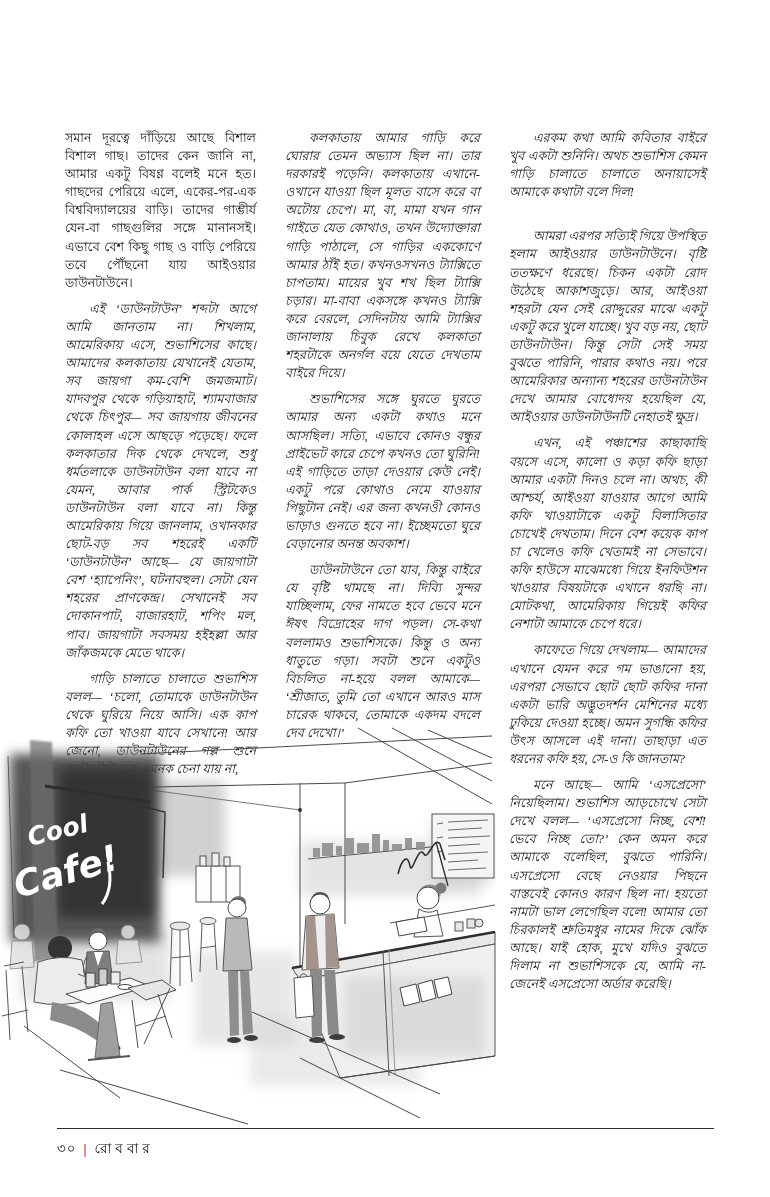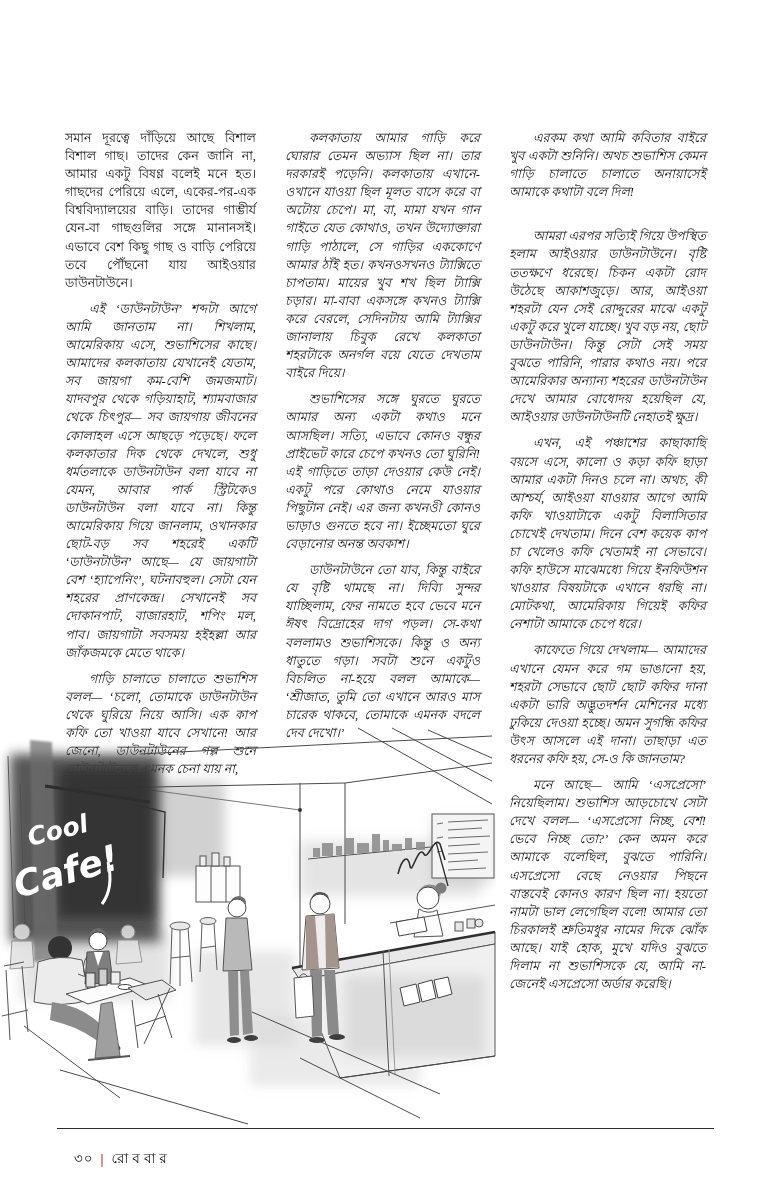--- a/index.html
+++ b/index.html
@@ -9,48 +9,48 @@
        text-justify:inter-word;}
   #col1{left:57px;width:207px;}
   #col2{left:277px;width:211px;}
   #col3{left:501px;width:213px;}
   .col p{margin:8px;}
   .col p.indent{text-indent:1.9em;font-style:italic;}
   .col p.section-gap{margin-top:26px;}
   #illustration{position:absolute;left:0;top:726px;width:496px;height:402px;}
   #footer-rule{position:absolute;left:57px;top:1128px;width:657px;height:0;
                border-top:1.4px solid #2b2b2b;}
-  #page-footer{position:absolute;left:74px;top:1138px;font-size:13.5px;color:#111;
-               letter-spacing:1px;display:flex;align-items:center;gap:7px;margin-top:10px;}
+  #page-footer{position:absolute;left:57px;top:1138px;font-size:13.5px;color:#111;
+               letter-spacing:1px;display:flex;align-items:center;gap:7px;}
   #page-footer .sep{font-weight:bold;transform:scaleY(1.1);}
   #page-footer .mag{letter-spacing:4px;font-family:Liberation Mono, monospace;}
   svg text.sign{font-family:"DejaVu Sans",sans-serif;font-style:italic;font-weight:bold;}
 </style>
 </head>
 <body>
 
 <div id="page">
 
   <div class="col" id="col1">
     <p>সমান দূরত্বে দাঁড়িয়ে আছে বিশাল বিশাল গাছ। তাদের কেন জানি না, আমার একটু বিষণ্ণ বলেই মনে হত। গাছদের পেরিয়ে এলে, একের-পর-এক বিশ্ববিদ্যালয়ের বাড়ি। তাদের গাম্ভীর্য যেন-বা গাছগুলির সঙ্গে মানানসই। এভাবে বেশ কিছু গাছ ও বাড়ি পেরিয়ে তবে পৌঁছনো যায় আইওয়ার ডাউনটাউনে।</p>
     <p class="indent">এই ‘ডাউনটাউন’ শব্দটা আগে আমি জানতাম না। শিখলাম, আমেরিকায় এসে, শুভাশিসের কাছে। আমাদের কলকাতায় যেখানেই যেতাম, সব জায়গা কম-বেশি জমজমাট। যাদবপুর থেকে গড়িয়াহাট, শ্যামবাজার থেকে চিৎপুর— সব জায়গায় জীবনের কোলাহল এসে আছড়ে পড়েছে। ফলে কলকাতার দিক থেকে দেখলে, শুধু ধর্মতলাকে ডাউনটাউন বলা যাবে না যেমন, আবার পার্ক স্ট্রিটকেও ডাউনটাউন বলা যাবে না। কিন্তু আমেরিকায় গিয়ে জানলাম, ওখানকার ছোট-বড় সব শহরেই একটি ‘ডাউনটাউন’ আছে— যে জায়গাটা বেশ ‘হ্যাপেনিং’, ঘটনাবহুল। সেটা যেন শহরের প্রাণকেন্দ্র। সেখানেই সব দোকানপাট, বাজারহাট, শপিং মল, পাব। জায়গাটা সবসময় হইহল্লা আর জাঁকজমকে মেতে থাকে।</p>
     <p class="indent">গাড়ি চালাতে চালাতে শুভাশিস বলল— ‘চলো, তোমাকে ডাউনটাউন থেকে ঘুরিয়ে নিয়ে আসি। এক কাপ কফি তো খাওয়া যাবে সেখানে! আর জেনো, ডাউনটাউনের গল্প শুনে ডাউনটাউনকে এমনক চেনা যায় না,</p>
   </div>
 
   <div class="col" id="col2">
     <p class="indent">কলকাতায় আমার গাড়ি করে ঘোরার তেমন অভ্যাস ছিল না। তার দরকারই পড়েনি। কলকাতায় এখানে-ওখানে যাওয়া ছিল মূলত বাসে করে বা অটোয় চেপে। মা, বা, মামা যখন গান গাইতে যেত কোথাও, তখন উদ্যোক্তারা গাড়ি পাঠালে, সে গাড়ির এককোণে আমার ঠাঁই হত। কখনওসখনও ট্যাক্সিতে চাপতাম। মায়ের খুব শখ ছিল ট্যাক্সি চড়ার। মা-বাবা একসঙ্গে কখনও ট্যাক্সি করে বেরলে, সেদিনটায় আমি ট্যাক্সির জানালায় চিবুক রেখে কলকাতা শহরটাকে অনর্গল বয়ে যেতে দেখতাম বাইরে দিয়ে।</p>
     <p class="indent">শুভাশিসের সঙ্গে ঘুরতে ঘুরতে আমার অন্য একটা কথাও মনে আসছিল। সত্যি, এভাবে কোনও বন্ধুর প্রাইভেট কারে চেপে কখনও তো ঘুরিনি! এই গাড়িতে তাড়া দেওয়ার কেউ নেই। একটু পরে কোথাও নেমে যাওয়ার পিছুটান নেই। এর জন্য কখনওী কোনও ভাড়াও গুনতে হবে না। ইচ্ছেমতো ঘুরে বেড়ানোর অনন্ত অবকাশ।</p>
-    <p class="indent">ডাউনটাউনে তো যাব, কিন্তু বাইরে যে বৃষ্টি থামছে না। দিব্যি সুন্দর যাচ্ছিলাম, ফের নামতে হবে ভেবে মনে ঈষৎ বিদ্রোহের দাগ পড়ল। সে-কথা বললামও শুভাশিসকে। কিন্তু ও অন্য ধাতুতে গড়া। সবটা শুনে একটুও বিচলিত না-হয়ে বলল আমাকে— ‘শ্রীজাত, তুমি তো এখানে আরও মাস চারেক থাকবে, তোমাকে এমনক বদলে দেব দেখো।’</p>
+    <p class="indent">ডাউনটাউনে তো যাব, কিন্তু বাইরে যে বৃষ্টি থামছে না। দিব্যি সুন্দর যাচ্ছিলাম, ফের নামতে হবে ভেবে মনে ঈষৎ বিদ্রোহের দাগ পড়ল। সে-কথা বললামও শুভাশিসকে। কিন্তু ও অন্য ধাতুতে গড়া। সবটা শুনে একটুও বিচলিত না-হয়ে বলল আমাকে— ‘শ্রীজাত, তুমি তো এখানে আরও মাস চারেক থাকবে, তোমাকে একদম বদলে দেব দেখো।’</p>
   </div>
 
   <div class="col" id="col3">
     <p class="indent">এরকম কথা আমি কবিতার বাইরে খুব একটা শুনিনি। অথচ শুভাশিস কেমন গাড়ি চালাতে চালাতে অনায়াসেই আমাকে কথাটা বলে দিল!</p>
     <p class="indent section-gap">আমরা এরপর সত্যিই গিয়ে উপস্থিত হলাম আইওয়ার ডাউনটাউনে। বৃষ্টি ততক্ষণে ধরেছে। চিকন একটা রোদ উঠেছে আকাশজুড়ে। আর, আইওয়া শহরটা যেন সেই রোদ্দুরের মাঝে একটু একটু করে খুলে যাচ্ছে। খুব বড় নয়, ছোট ডাউনটাউন। কিন্তু সেটা সেই সময় বুঝতে পারিনি, পারার কথাও নয়। পরে আমেরিকার অন্যান্য শহরের ডাউনটাউন দেখে আমার বোধোদয় হয়েছিল যে, আইওয়ার ডাউনটাউনটি নেহাতই ক্ষুদ্র।</p>
     <p class="indent">এখন, এই পঞ্চাশের কাছাকাছি বয়সে এসে, কালো ও কড়া কফি ছাড়া আমার একটা দিনও চলে না। অথচ, কী আশ্চর্য, আইওয়া যাওয়ার আগে আমি কফি খাওয়াটাকে একটু বিলাসিতার চোখেই দেখতাম। দিনে বেশ কয়েক কাপ চা খেলেও কফি খেতামই না সেভাবে। কফি হাউসে মাঝেমধ্যে গিয়ে ইনফিউশন খাওয়ার বিষয়টাকে এখানে ধরছি না। মোটকথা, আমেরিকায় গিয়েই কফির নেশাটা আমাকে চেপে ধরে।</p>
-    <p class="indent">কাফেতে গিয়ে দেখলাম— আমাদের এখানে যেমন করে গম ভাঙানো হয়, শহরটা সেভাবে ছোট ছোট কফির দানা একটা ভারি অদ্ভুতদর্শন মেশিনের মধ্যে ঢুকিয়ে দেওয়া হচ্ছে। অমন সুগন্ধি কফির উৎস আসলে এই দানা। তাছাড়া এত ধরনের কফি হয়, সে-ও কি জানতাম?</p>
+    <p class="indent">কাফেতে গিয়ে দেখলাম— আমাদের এখানে যেমন করে গম ভাঙানো হয়, এরপরা সেভাবে ছোট ছোট কফির দানা একটা ভারি অদ্ভুতদর্শন মেশিনের মধ্যে ঢুকিয়ে দেওয়া হচ্ছে। অমন সুগন্ধি কফির উৎস আসলে এই দানা। তাছাড়া এত ধরনের কফি হয়, সে-ও কি জানতাম?</p>
     <p class="indent">মনে আছে— আমি ‘এসপ্রেসো’ নিয়েছিলাম। শুভাশিস আড়চোখে সেটা দেখে বলল— ‘এসপ্রেসো নিচ্ছ, বেশ! ভেবে নিচ্ছ তো?’ কেন অমন করে আমাকে বলেছিল, বুঝতে পারিনি। এসপ্রেসো বেছে নেওয়ার পিছনে বাস্তবেই কোনও কারণ ছিল না। হয়তো নামটা ভাল লেগেছিল বলে! আমার তো চিরকালই শ্রুতিমধুর নামের দিকে ঝোঁক আছে। যাই হোক, মুখে যদিও বুঝতে দিলাম না শুভাশিসকে যে, আমি না-জেনেই এসপ্রেসো অর্ডার করেছি।</p>
   </div>
 
   <svg id="illustration" viewBox="0 0 496 402" width="496" height="402" xmlns="http://www.w3.org/2000/svg">
     <defs>
       <filter id="blur6" x="-40%" y="-40%" width="180%" height="180%">
           <feGaussianBlur stdDeviation="6"></feGaussianBlur>
         </filter>
       <filter id="blur3" x="-40%" y="-40%" width="180%" height="180%">
           <feGaussianBlur stdDeviation="3"></feGaussianBlur>

